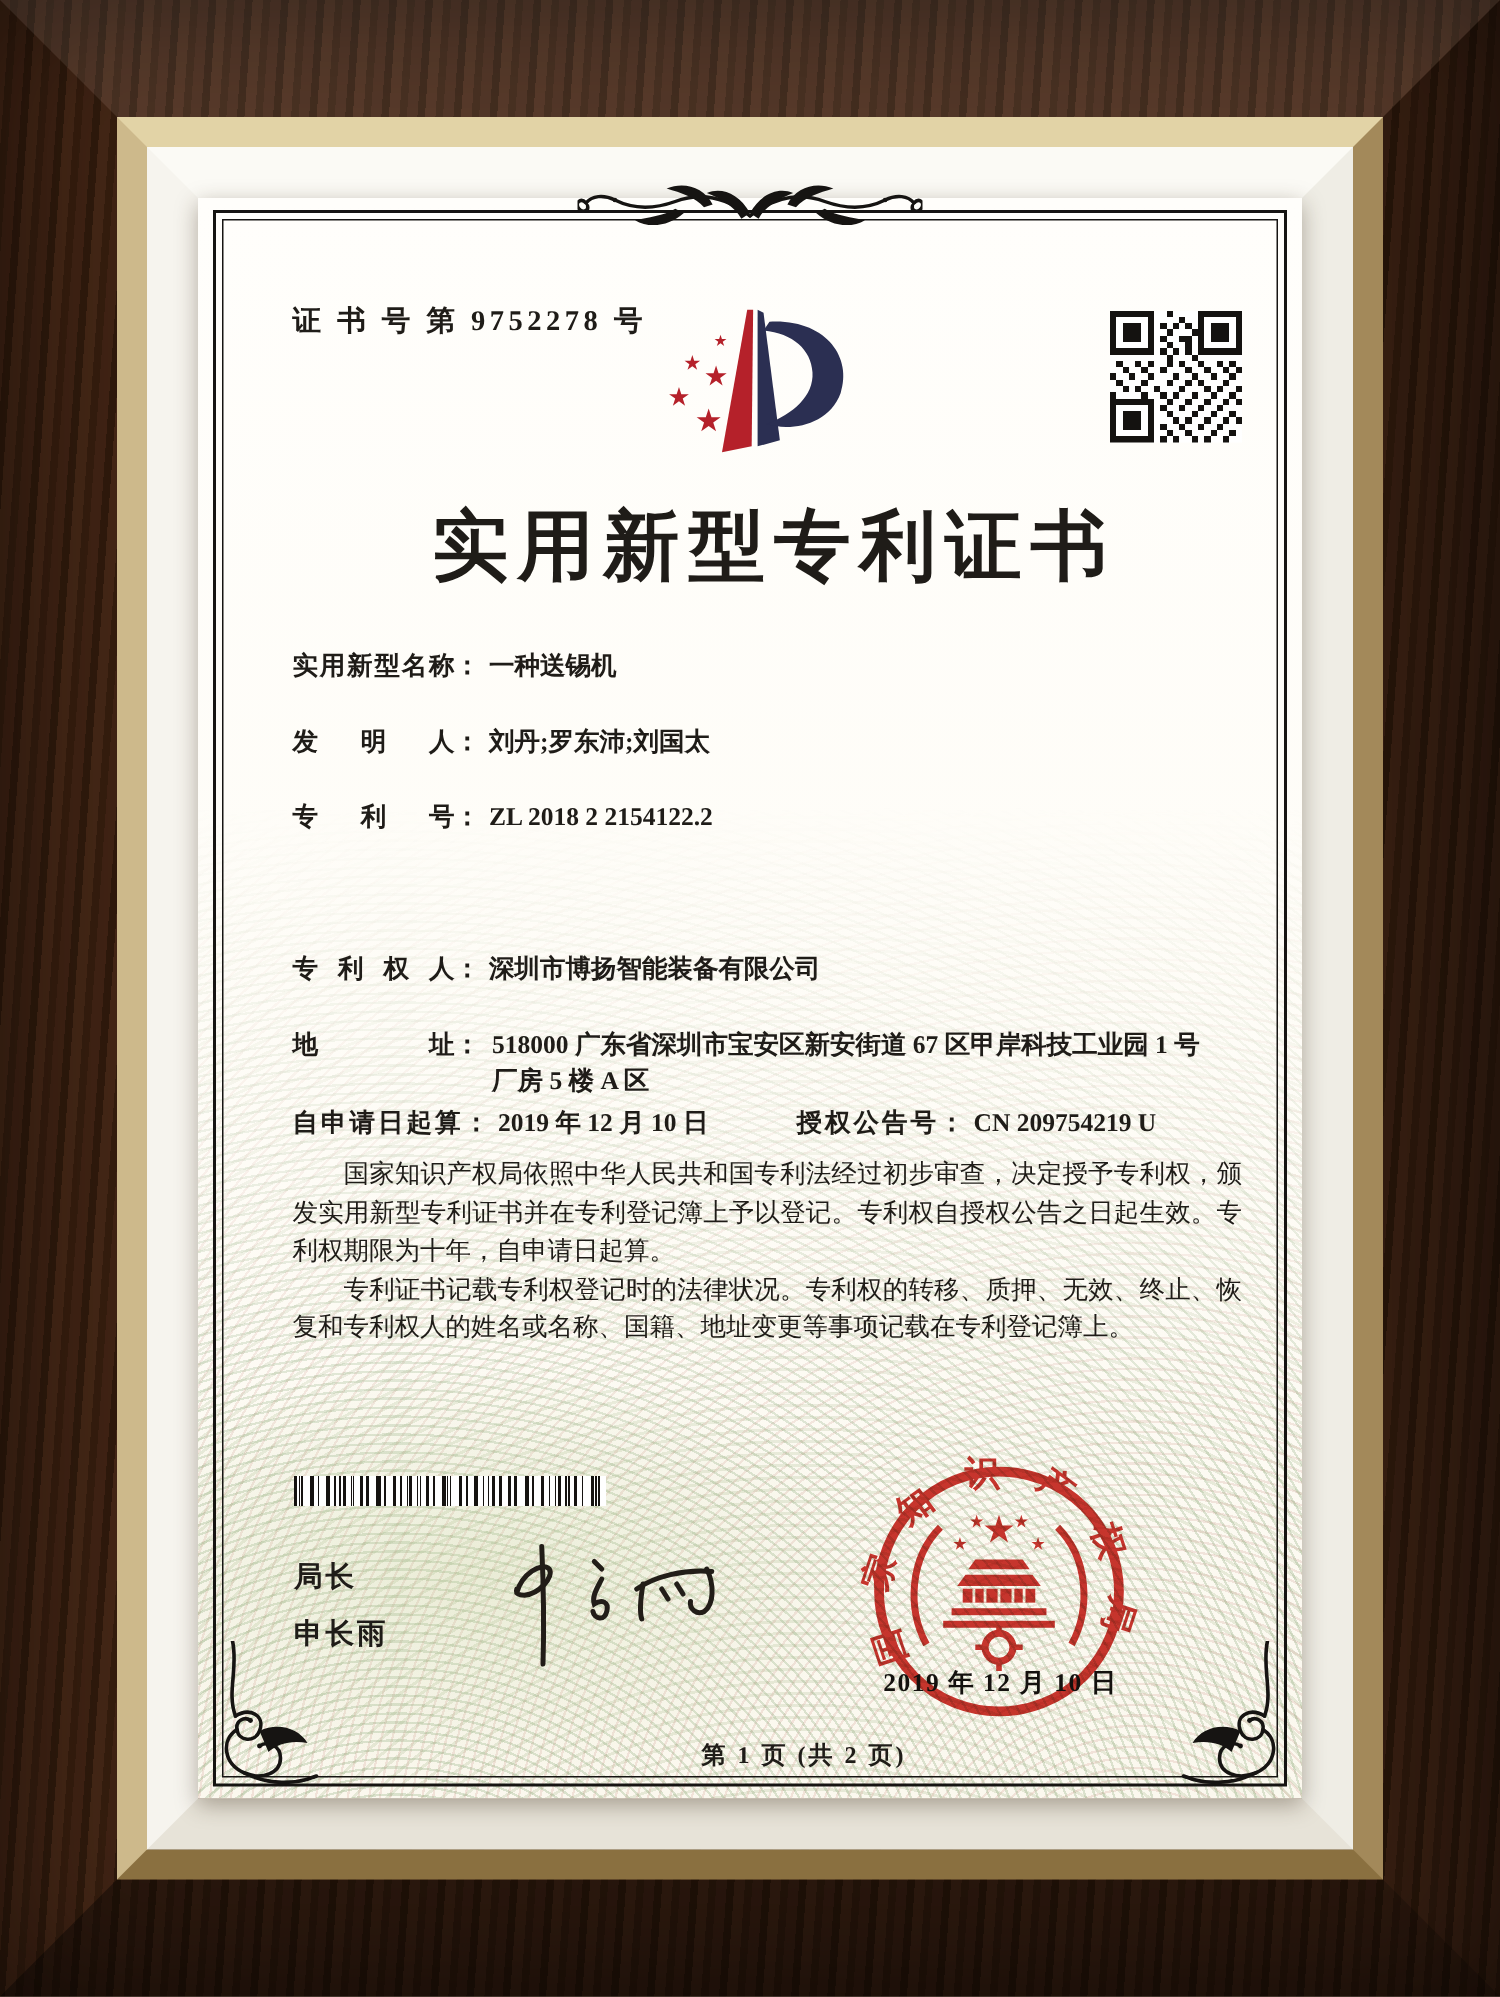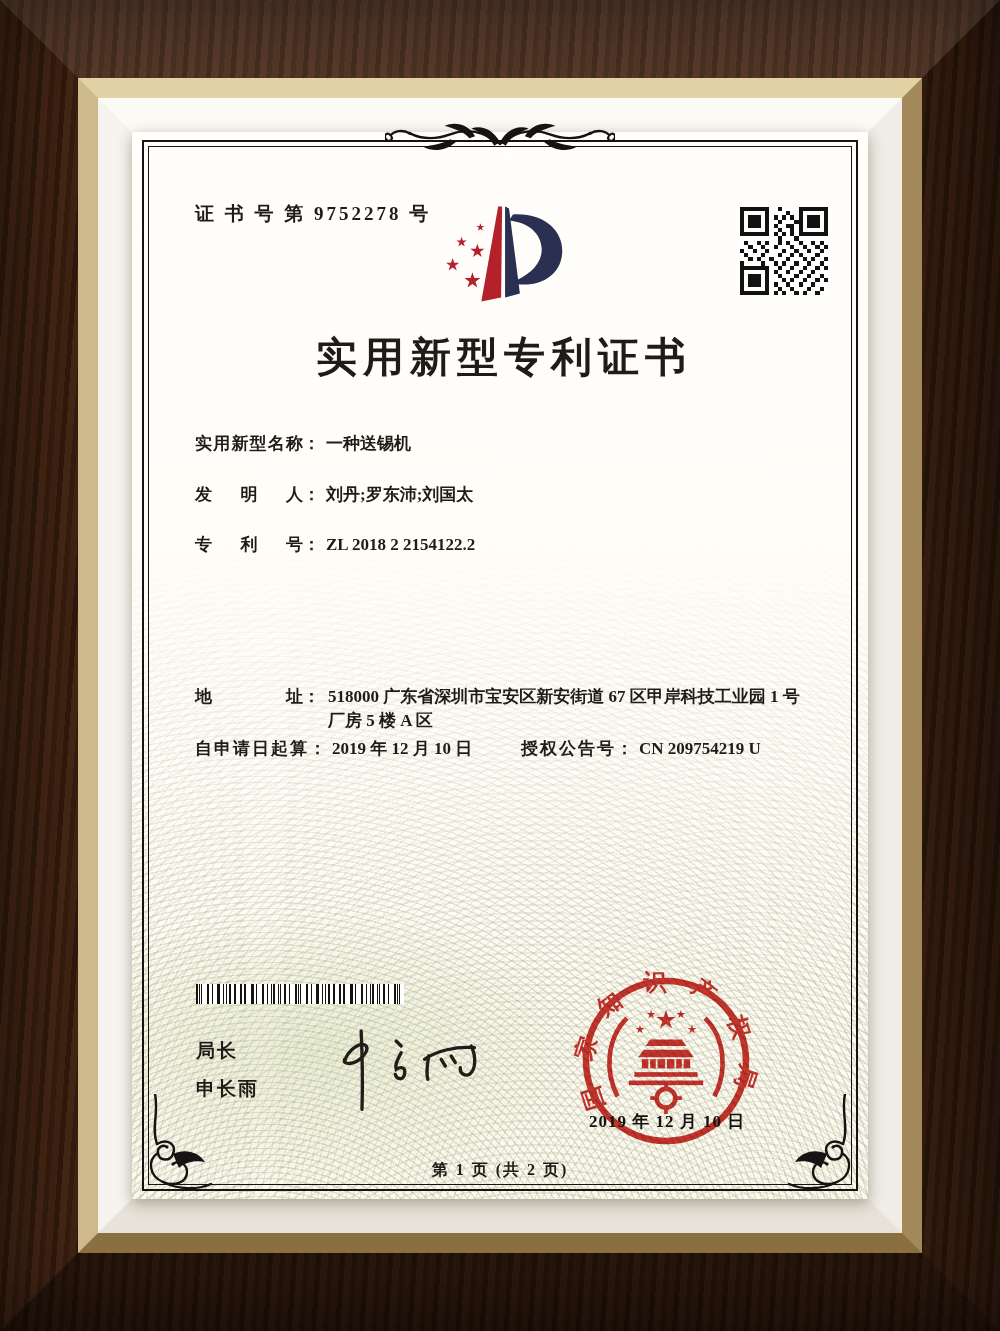--- a/index.html
+++ b/index.html
@@ -27,45 +27,45 @@
     mask-image:linear-gradient(180deg,rgba(0,0,0,0) 0%,rgba(0,0,0,0) 38%,rgba(0,0,0,.55) 62%,#000 80%);}
   .border-outer{position:absolute;inset:8px 10px;border:2.5px solid #161412;z-index:2;}
   .border-inner{position:absolute;inset:14px 16px;border:1.3px solid #161412;z-index:2;}
   .orn{position:absolute;z-index:3;}
   .orn-top{left:253px;top:-13px;}
   .orn-bl{left:11px;top:962px;}
   .orn-br{right:11px;top:962px;}
   .cert-no{position:absolute;z-index:4;left:63px;top:69px;font-size:19px;letter-spacing:3px;font-weight:600;}
   .logo{position:absolute;z-index:4;left:290px;top:54px;}
   .qr{position:absolute;z-index:4;left:608px;top:75px;}
-  .title{position:absolute;z-index:4;left:4px;top:198px;width:100%;margin:0;text-align:center;
-    font-size:41px;font-weight:800;letter-spacing:6px;}
+  .title{position:absolute;z-index:4;left:16px;top:198px;width:100%;margin:0;text-align:center;
+    font-size:51px;font-weight:800;letter-spacing:6px;}
   .row{position:absolute;z-index:4;left:63px;font-size:17px;font-weight:600;white-space:nowrap;}
   .lbl{display:inline-block;width:108px;text-align:justify;text-align-last:justify;vertical-align:top;}
   .val{margin-left:6px;}
   .val-wrap{display:inline-block;width:474px;white-space:normal;vertical-align:top;line-height:24px;margin-left:8px;}
-  .grant-pair2{position:absolute;left:326px;top:0;}
+  .grant-pair2{position:absolute;left:336px;top:0;}
   .lbl5{letter-spacing:2px;}
   .paras{position:absolute;z-index:4;left:63px;top:638px;width:633px;font-size:17px;line-height:25.5px;
     text-align:justify;font-weight:500;}
   .paras p{margin:0;text-indent:2em;}
   .barcode{position:absolute;z-index:4;left:64px;top:852px;width:208px;height:20px;background-color:#fff;
     background-image:
      repeating-linear-gradient(90deg,#151210 0 2px,rgba(0,0,0,0) 2px 5px,#151210 5px 6px,rgba(0,0,0,0) 6px 11px),
      repeating-linear-gradient(90deg,rgba(0,0,0,0) 0 3px,#151210 3px 4px,rgba(0,0,0,0) 4px 9px);}
   .director{position:absolute;z-index:4;left:64px;font-family:"Liberation Sans","DejaVu Sans",sans-serif;
     font-weight:700;font-size:19px;letter-spacing:2px;}
   .dir-title{top:906px;}
   .dir-name{top:944px;}
   .signature{position:absolute;z-index:5;left:190px;top:884px;}
   .seal{position:absolute;z-index:6;left:441px;top:836px;mix-blend-mode:multiply;opacity:.93;}
   .seal-date{position:absolute;z-index:7;left:455px;top:978px;width:160px;text-align:center;
     font-size:17px;font-weight:700;letter-spacing:1px;color:#14110e;}
   .footer{position:absolute;z-index:4;left:0;top:1028px;width:100%;text-align:center;
-    font-size:16px;letter-spacing:2px;font-weight:600;}
+    font-size:16px;letter-spacing:2px;font-weight:600;padding-left:36px;}
   svg{display:block;}
 </style>
 </head>
 <body>
 
 <div class="scene">
   <div class="frame-wood"></div>
   <div class="frame-gold" style="position:absolute;inset:78px;"></div>
   <div style="position:absolute;inset:98px;" class="frame-mat">
     <div class="paper">
@@ -139,28 +139,35 @@
 
       <div class="row" style="top:300px">
         <span class="lbl">实用新型名称</span><span>：</span><span class="val">一种送锡机</span>
       </div>
       <div class="row" style="top:351px">
         <span class="lbl">发明人</span><span>：</span><span class="val">刘丹;罗东沛;刘国太</span>
       </div>
       <div class="row" style="top:401px">
         <span class="lbl">专利号</span><span>：</span><span class="val">ZL 2018 2 2154122.2</span>
       </div>
+      <div class="row" style="top:502px">
+        <span class="lbl">专利权人</span><span>：</span><span class="val">深圳市博扬智能装备有限公司</span>
+      </div>
       <div class="row" style="top:553px">
         <span class="lbl">地址</span><span>：</span><span class="val-wrap">518000 广东省深圳市宝安区新安街道 67 区甲岸科技工业园 1 号厂房 5 楼 A 区</span>
       </div>
       <div class="row" style="top:605px">
         <span><span class="lbl5">自申请日起算</span><span>：</span><span class="val">2019 年 12 月 10 日</span></span>
         <span class="grant-pair2"><span class="lbl5">授权公告号</span><span>：</span><span class="val">CN 209754219 U</span></span>
       </div>
 
+      <div class="paras">
+        <p>国家知识产权局依照中华人民共和国专利法经过初步审查，决定授予专利权，颁发实用新型专利证书并在专利登记簿上予以登记。专利权自授权公告之日起生效。专利权期限为十年，自申请日起算。</p>
+        <p>专利证书记载专利权登记时的法律状况。专利权的转移、质押、无效、终止、恢复和专利权人的姓名或名称、国籍、地址变更等事项记载在专利登记簿上。</p>
+      </div>
 
       <div class="barcode"></div>
 
       <div class="director dir-title">局长</div>
       <div class="director dir-name">申长雨</div>
 
       <svg class="signature" width="185" height="100" viewBox="0 0 200 120">
         <g fill="none" stroke="#221d18" stroke-width="4" stroke-linecap="round">
           <path d="M16,55 C20,40 36,30 42,36 C46,42 34,56 22,57 C18,57 15,56 16,52"></path>
           <path d="M36,18 C37,40 38,80 37,112"></path>

